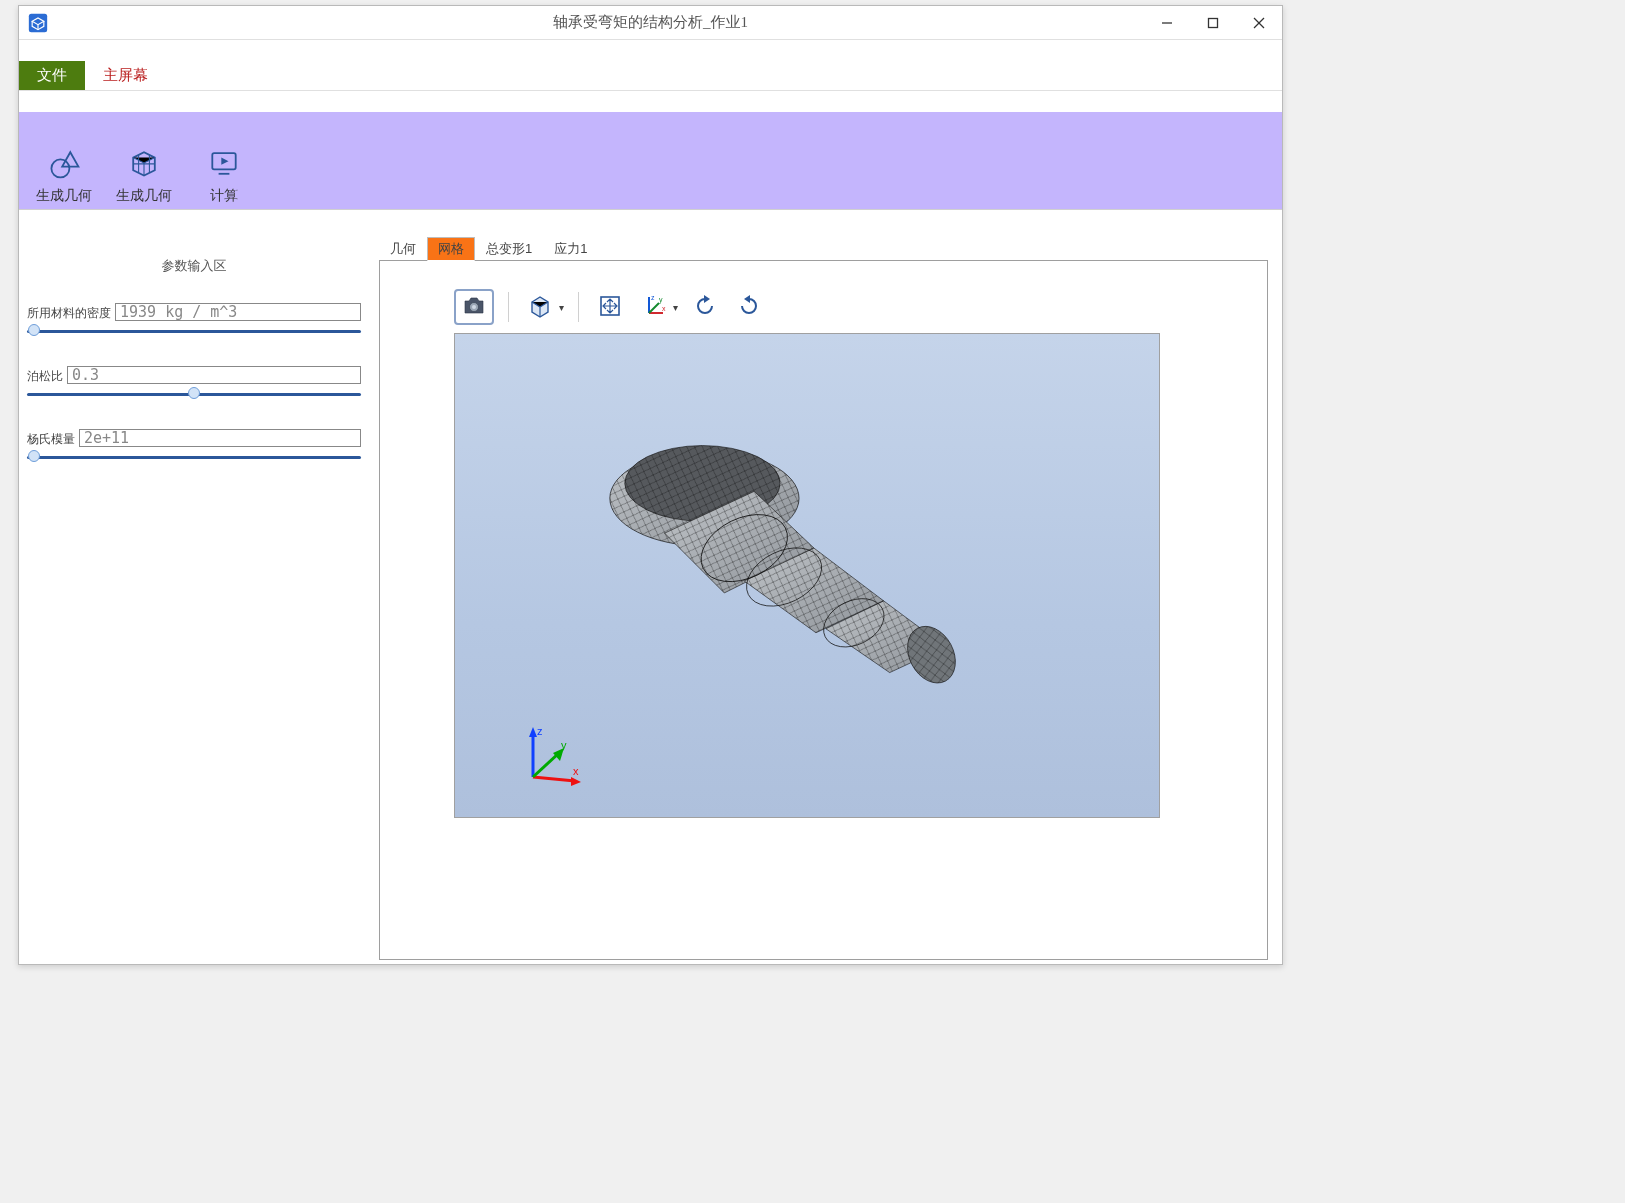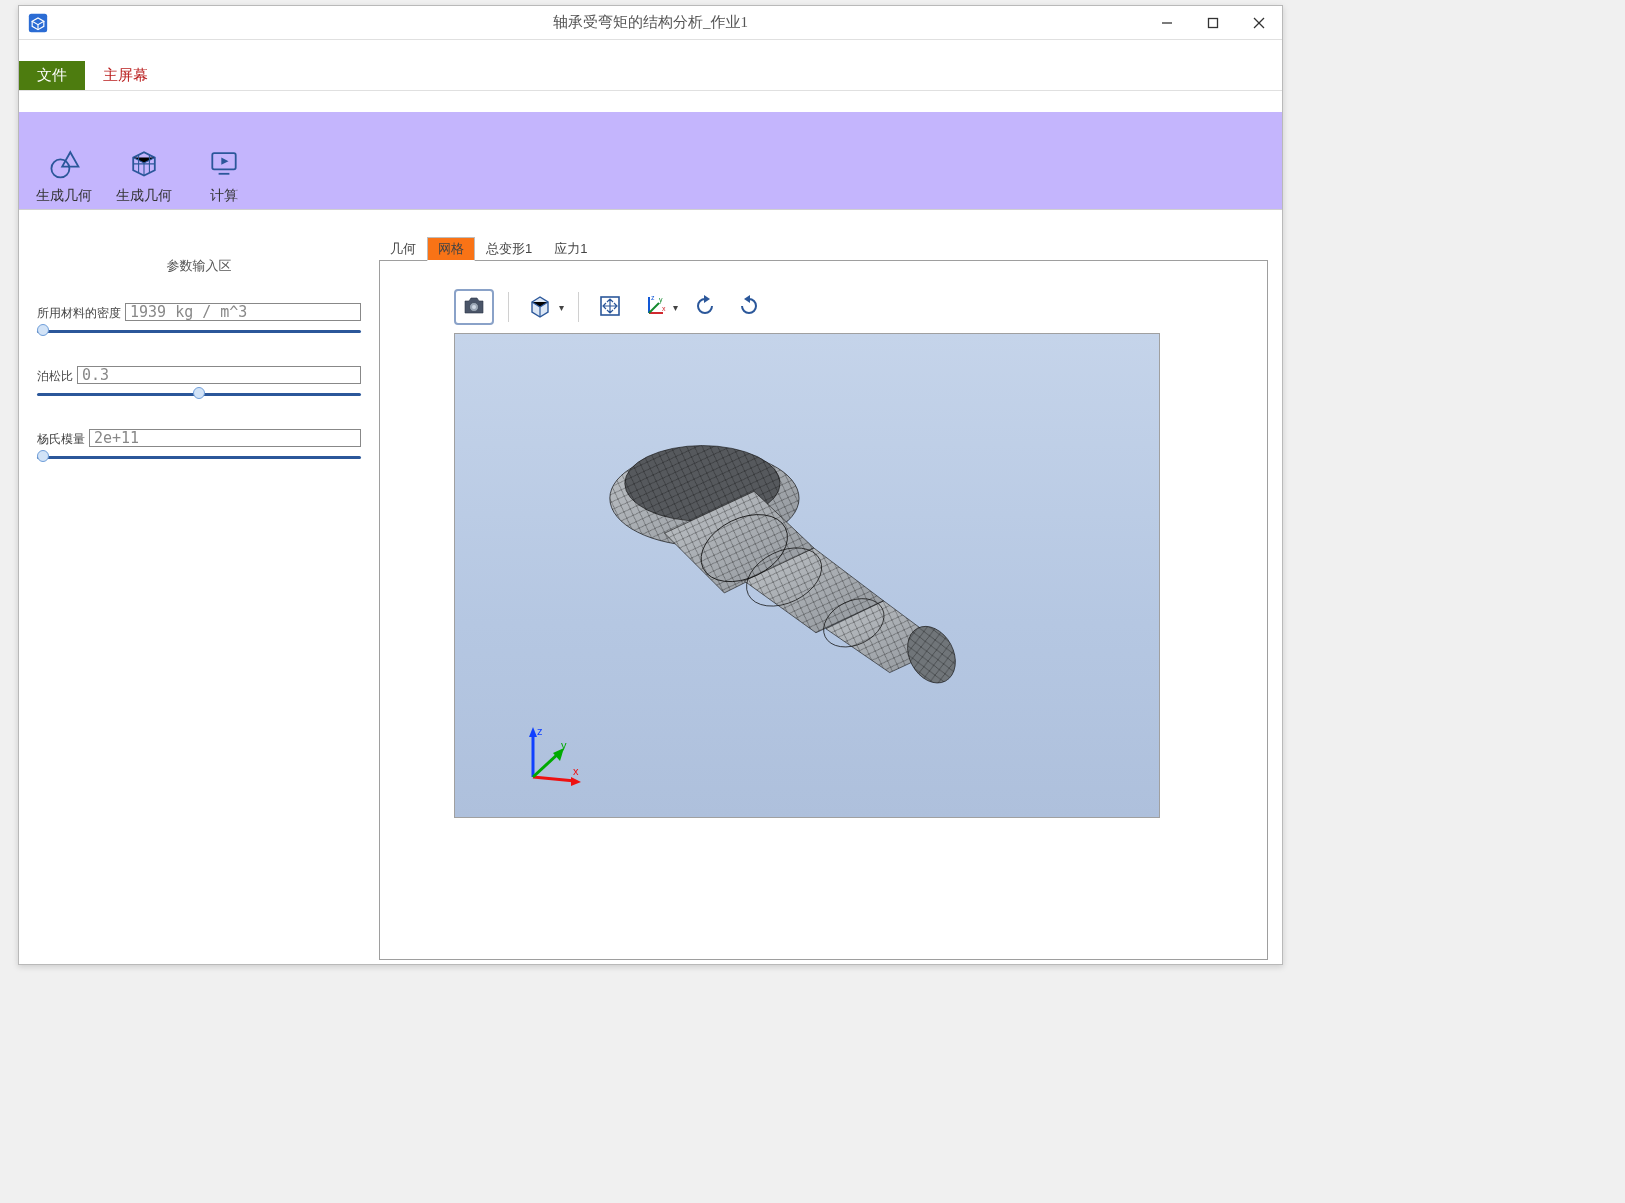--- a/index.html
+++ b/index.html
@@ -108,21 +108,21 @@
   }
 
   
   .content {
     flex: 1;
     display: flex;
     background: #ffffff;
   }
   .sidebar {
     width: 360px;
-    padding: 16px 18px 0 18px;
+    padding: 16px 18px 0 8px;
   }
   .sidebar-title {
     text-align: center;
     font-size: 13px;
     color: #555;
     margin: 10px 0 28px 0;
   }
   .param-row {
     margin-bottom: 30px;
   }

